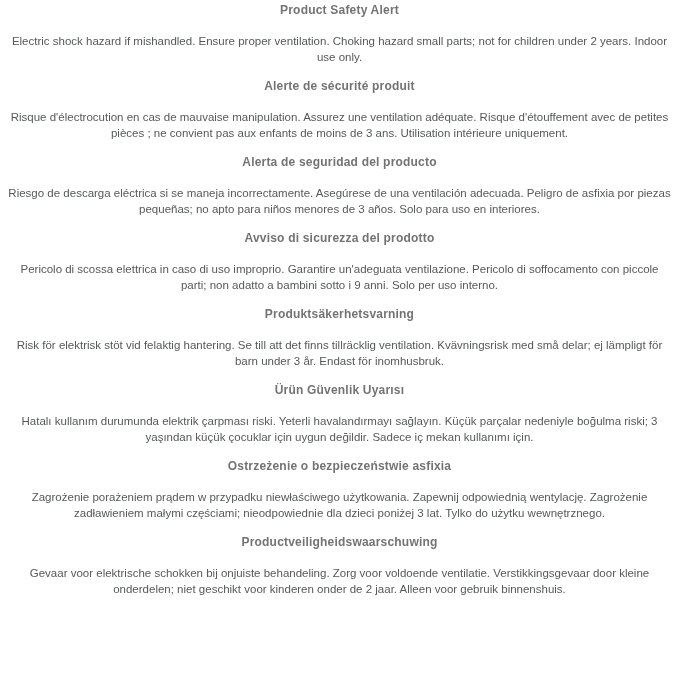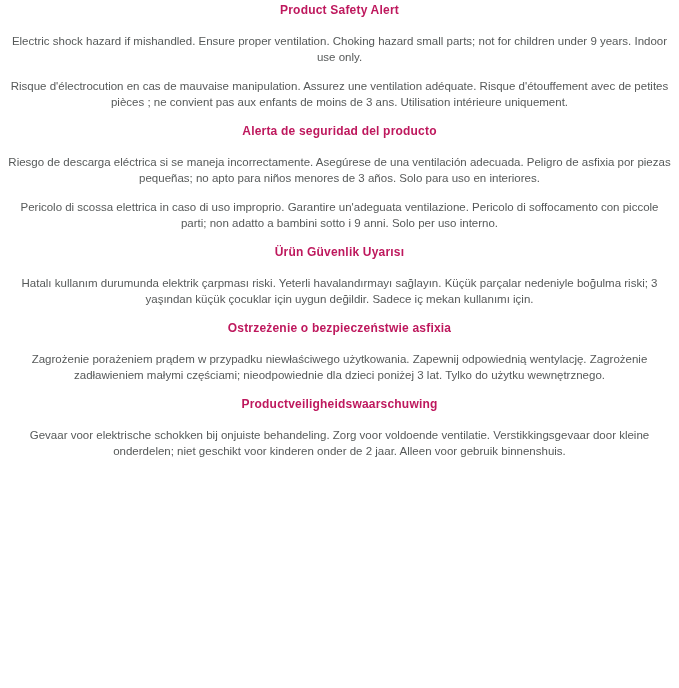--- a/index.html
+++ b/index.html
@@ -18,59 +18,65 @@
     width: 679px;
     padding: 2px 8px 0 8px;
     text-align: center;
   }
   .alert-section {
     margin: 0;
   }
   .alert-heading {
     font-size: 12px;
     font-weight: 700;
-    color: #be185d;
+    color: #737373;
     line-height: 16px;
     letter-spacing: 0.2px;
     margin: 0 0 15px 0;
   }
   .alert-body {
     font-size: 11.5px;
     font-weight: 400;
     color: #565959;
     line-height: 16px;
     margin: 0 0 13px 0;
   }
 </style>
 </head>
 <body>
 
 <div class="page">
 
   <section class="alert-section">
     <h2 class="alert-heading">Product Safety Alert</h2>
-    <p class="alert-body">Electric shock hazard if mishandled. Ensure proper ventilation. Choking hazard small parts; not for children under 9 years. Indoor use only.</p>
+    <p class="alert-body">Electric shock hazard if mishandled. Ensure proper ventilation. Choking hazard small parts; not for children under 2 years. Indoor use only.</p>
   </section>
 
   <section class="alert-section">
   </section>
 
   <section class="alert-section">
+    <h2 class="alert-heading">Alerte de sécurité produit</h2>
     <p class="alert-body">Risque d'électrocution en cas de mauvaise manipulation. Assurez une ventilation adéquate. Risque d'étouffement avec de petites pièces ; ne convient pas aux enfants de moins de 3 ans. Utilisation intérieure uniquement.</p>
   </section>
 
   <section class="alert-section">
     <h2 class="alert-heading">Alerta de seguridad del producto</h2>
     <p class="alert-body">Riesgo de descarga eléctrica si se maneja incorrectamente. Asegúrese de una ventilación adecuada. Peligro de asfixia por piezas pequeñas; no apto para niños menores de 3 años. Solo para uso en interiores.</p>
   </section>
 
   <section class="alert-section">
+    <h2 class="alert-heading">Avviso di sicurezza del prodotto</h2>
     <p class="alert-body">Pericolo di scossa elettrica in caso di uso improprio. Garantire un'adeguata ventilazione. Pericolo di soffocamento con piccole parti; non adatto a bambini sotto i 9 anni. Solo per uso interno.</p>
   </section>
 
+  <section class="alert-section">
+    <h2 class="alert-heading">Produktsäkerhetsvarning</h2>
+    <p class="alert-body">Risk för elektrisk stöt vid felaktig hantering. Se till att det finns tillräcklig ventilation. Kvävningsrisk med små delar; ej lämpligt för barn under 3 år. Endast för inomhusbruk.</p>
+  </section>
 
   <section class="alert-section">
     <h2 class="alert-heading">Ürün Güvenlik Uyarısı</h2>
     <p class="alert-body">Hatalı kullanım durumunda elektrik çarpması riski. Yeterli havalandırmayı sağlayın. Küçük parçalar nedeniyle boğulma riski; 3 yaşından küçük çocuklar için uygun değildir. Sadece iç mekan kullanımı için.</p>
   </section>
 
   <section class="alert-section">
     <h2 class="alert-heading">Ostrzeżenie o bezpieczeństwie asfixia</h2>
     <p class="alert-body">Zagrożenie porażeniem prądem w przypadku niewłaściwego użytkowania. Zapewnij odpowiednią wentylację. Zagrożenie zadławieniem małymi częściami; nieodpowiednie dla dzieci poniżej 3 lat. Tylko do użytku wewnętrznego.</p>
   </section>

